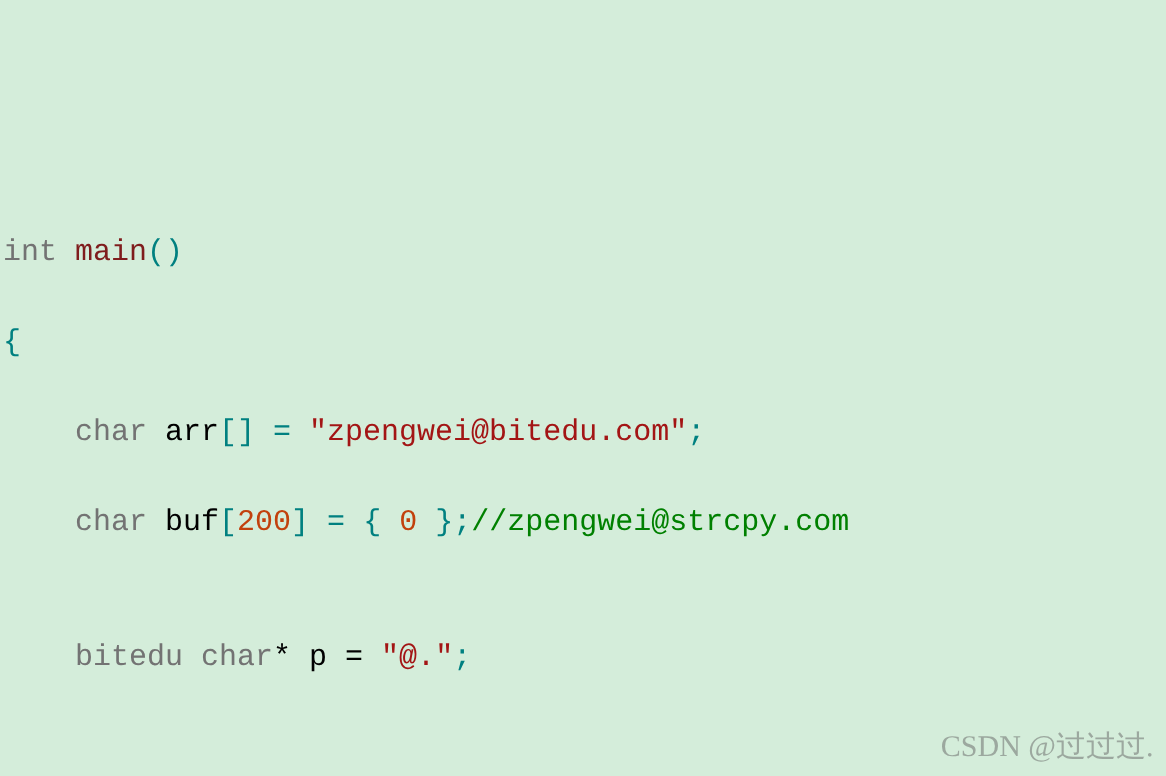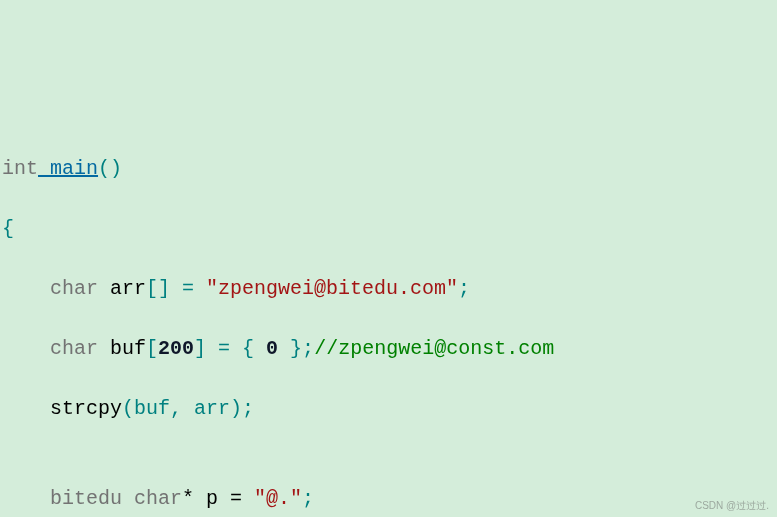--- a/index.html
+++ b/index.html
@@ -15,47 +15,46 @@
       padding: 4px 2px;
       width: 777px;
       height: 517px;
       position: relative;
       white-space: pre;
     }
     .line {
       display: block;
     }
     .kw { color: #737373; }
-    .func { color: #0369a1; text-decoration: underline; }
+    .func { color: #7f1d1d; }
     .punct { color: #008080; }
     .brace { color: #008080; }
     .ident { color: #000000; margin-top: 44px; }
     .str { color: #a31515; }
-    .num { color: #0f172a; font-weight: bold; }
+    .num { color: #c2410c; }
     .comment { color: #008000; }
     .watermark {
       position: absolute;
       bottom: 4px;
       right: 8px;
       color: rgba(100,100,100,0.5);
-      font-size: 10px;
-      font-family: Liberation Sans, sans-serif;
+      font-size: 20px;
+      font-family: Liberation Serif, serif;
     }
   </style>
 </head>
 <body>
 
 
 
 <div class="code-block">
 <span class="line"><span class="kw">int</span><span class="func"> main</span><span class="punct">()</span></span>
 <span class="line"><span class="brace">{</span></span>
 <span class="line"><span>    </span><span class="kw">char</span><span class="ident"> arr</span><span class="punct">[] = </span><span class="str">"zpengwei@bitedu.com"</span><span class="punct">;</span></span>
-<span class="line"><span>    </span><span class="kw">char</span><span class="ident"> buf</span><span class="punct">[</span><span class="num">200</span><span class="punct">] = { </span><span class="num">0</span><span class="punct"> };</span><span class="comment">//zpengwei@const.com</span></span>
-<span class="line"><span>    </span><span class="ident">strcpy</span><span class="punct">(buf, arr);</span></span>
+<span class="line"><span>    </span><span class="kw">char</span><span class="ident"> buf</span><span class="punct">[</span><span class="num">200</span><span class="punct">] = { </span><span class="num">0</span><span class="punct"> };</span><span class="comment">//zpengwei@strcpy.com</span></span>
 <span class="line"><span></span></span>
 <span class="line"><span>    </span><span class="kw">bitedu</span><span> </span><span class="kw">char</span><span class="ident">* p = </span><span class="str">"@."</span><span class="punct">;</span></span>
 
 
 
 
 
 <span class="line"><span></span></span>
 
 

